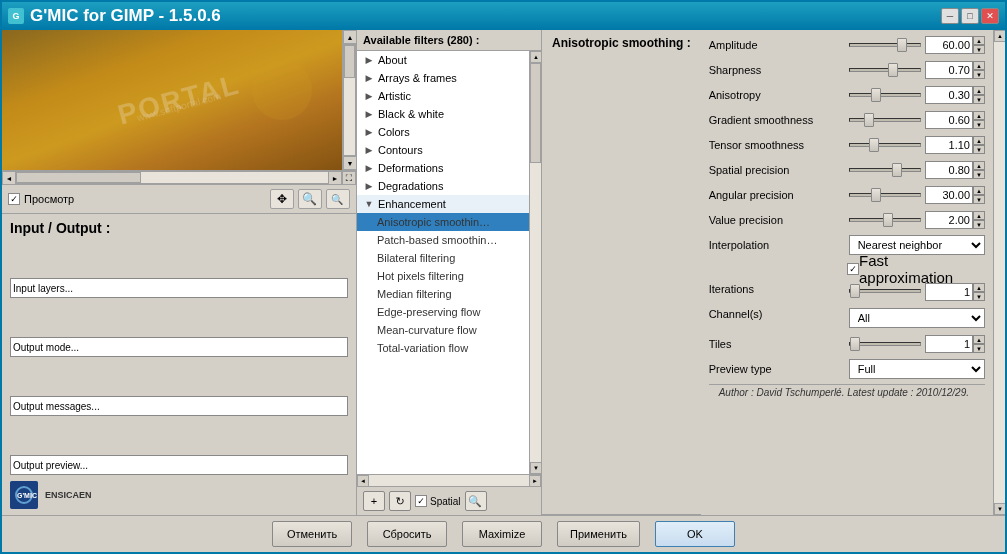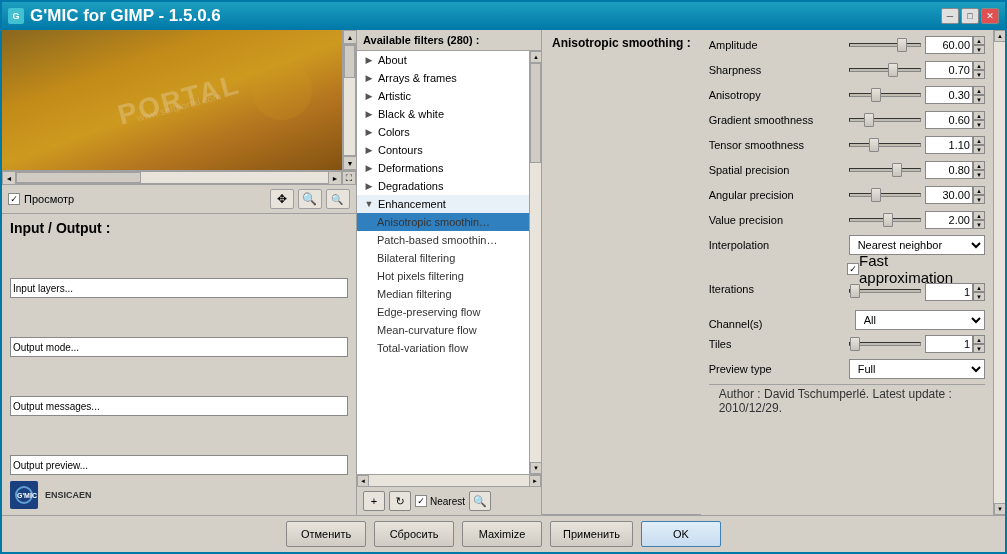--- a/index.html
+++ b/index.html
@@ -384,56 +384,56 @@
       margin-bottom: 4px;
       height: 20px;
     }
     .iterations-row {
       display: flex;
       margin-bottom: 3px;
       height: 22px;
     }
     .channel-row {
       display: flex;
-      align-items: flex-end;
+      align-items: flex-start;
       margin-bottom: 3px;
       height: 22px;
-      gap: 6px;
     }
     .tiles-row {
       display: flex;
       align-items: center;
       margin-bottom: 3px;
       height: 22px;
     }
     .preview-type-row {
       display: flex;
       align-items: center;
       margin-bottom: 4px;
       height: 22px;
     }
     .footer-info {
       padding: 2px 10px;
-      font-size: 12px;
+      font-size: 10px;
       color: #333;
+      font-style: italic;
       border-top: 1px solid #a0a0a0;
     }
     .settings-content-area {
       display: flex;
       flex: 1;
       overflow: hidden;
     }
     
     .bottom-bar {
       background: #d4d0c8;
       border-top: 1px solid #a0a0a0;
       padding: 5px 10px;
       display: flex;
       justify-content: center;
-      gap: 8px;
+      gap: 15px;
       flex-shrink: 0;
     }
     .action-btn {
       height: 26px;
       min-width: 80px;
       background: linear-gradient(to bottom, #e8e4dc, #d0ccc4);
       border: 1px solid #888;
       border-radius: 2px;
       font-size: 11px;
       cursor: pointer;
@@ -766,21 +766,21 @@
       <div class="filter-h-scroll">
         <div class="fh-btn">◄</div>
         <div class="fh-track"></div>
         <div class="fh-btn">►</div>
       </div>
       <div class="filter-bottom">
         <div class="filter-btn">+</div>
         <div class="filter-btn">↻</div>
         <div class="internet-check">
           <div class="checkbox-custom">✓</div>
-          <span>Nearest</span>
+          <span>Spatial</span>
         </div>
         <div class="filter-btn">🔍</div>
       </div>
     </div>
 
     <div class="right-panel">
       <div class="settings-header">
         <span>Anisotropic smoothing :</span>
       </div>
       <div class="settings-content-area">

